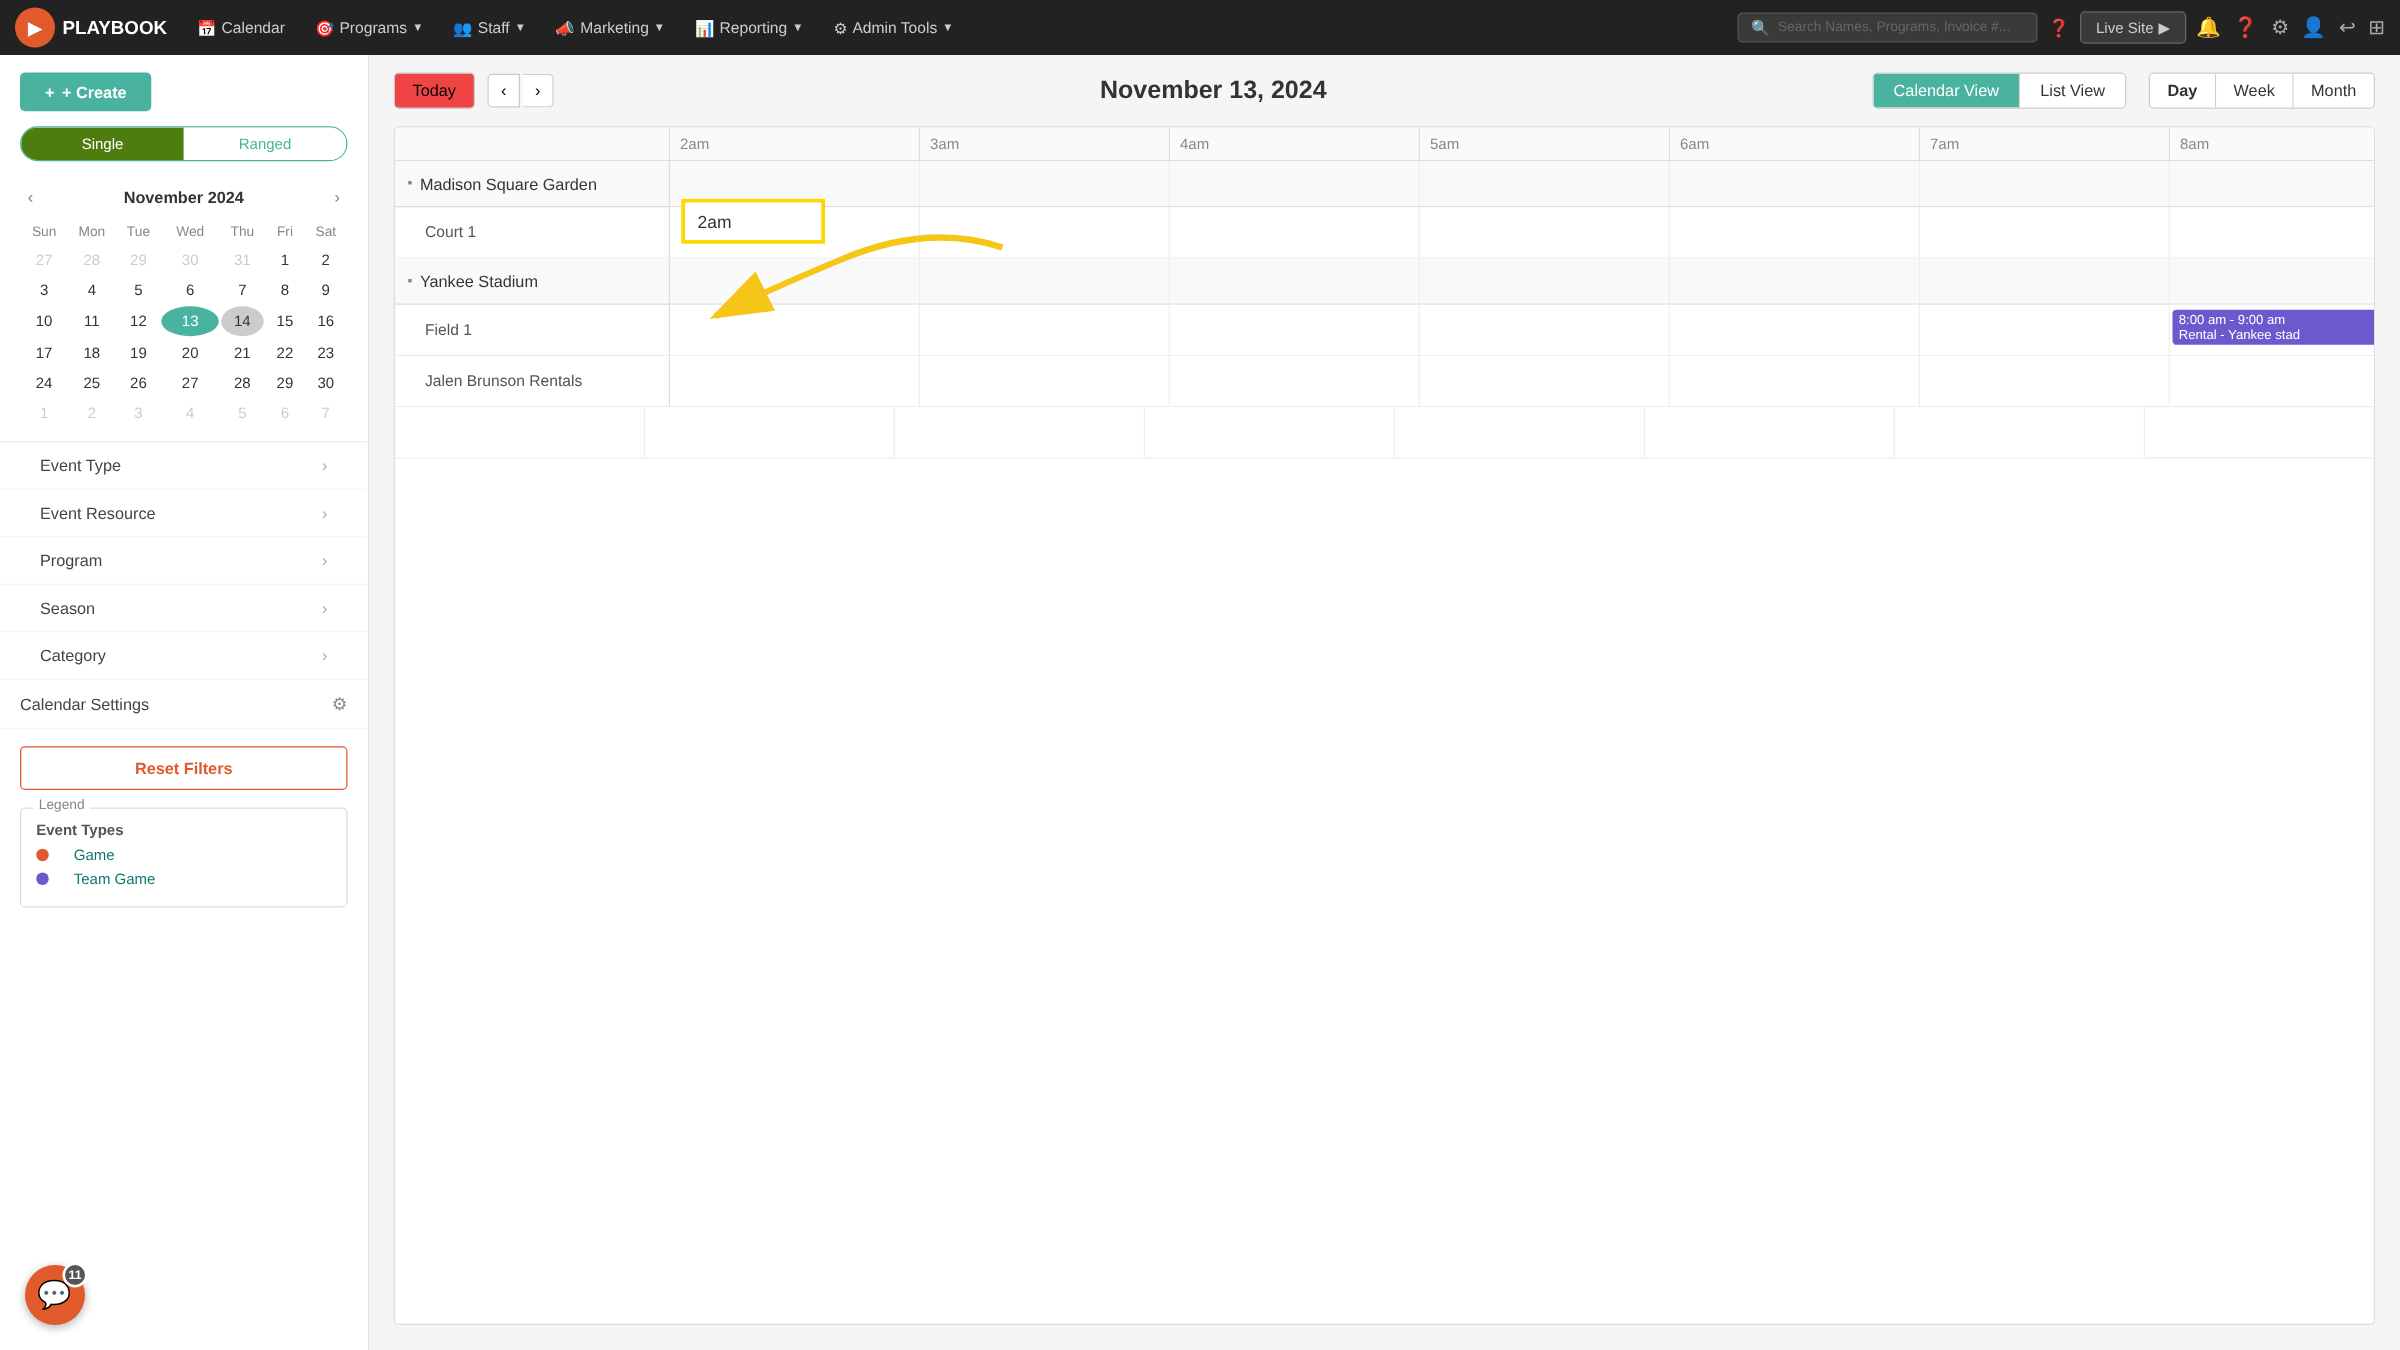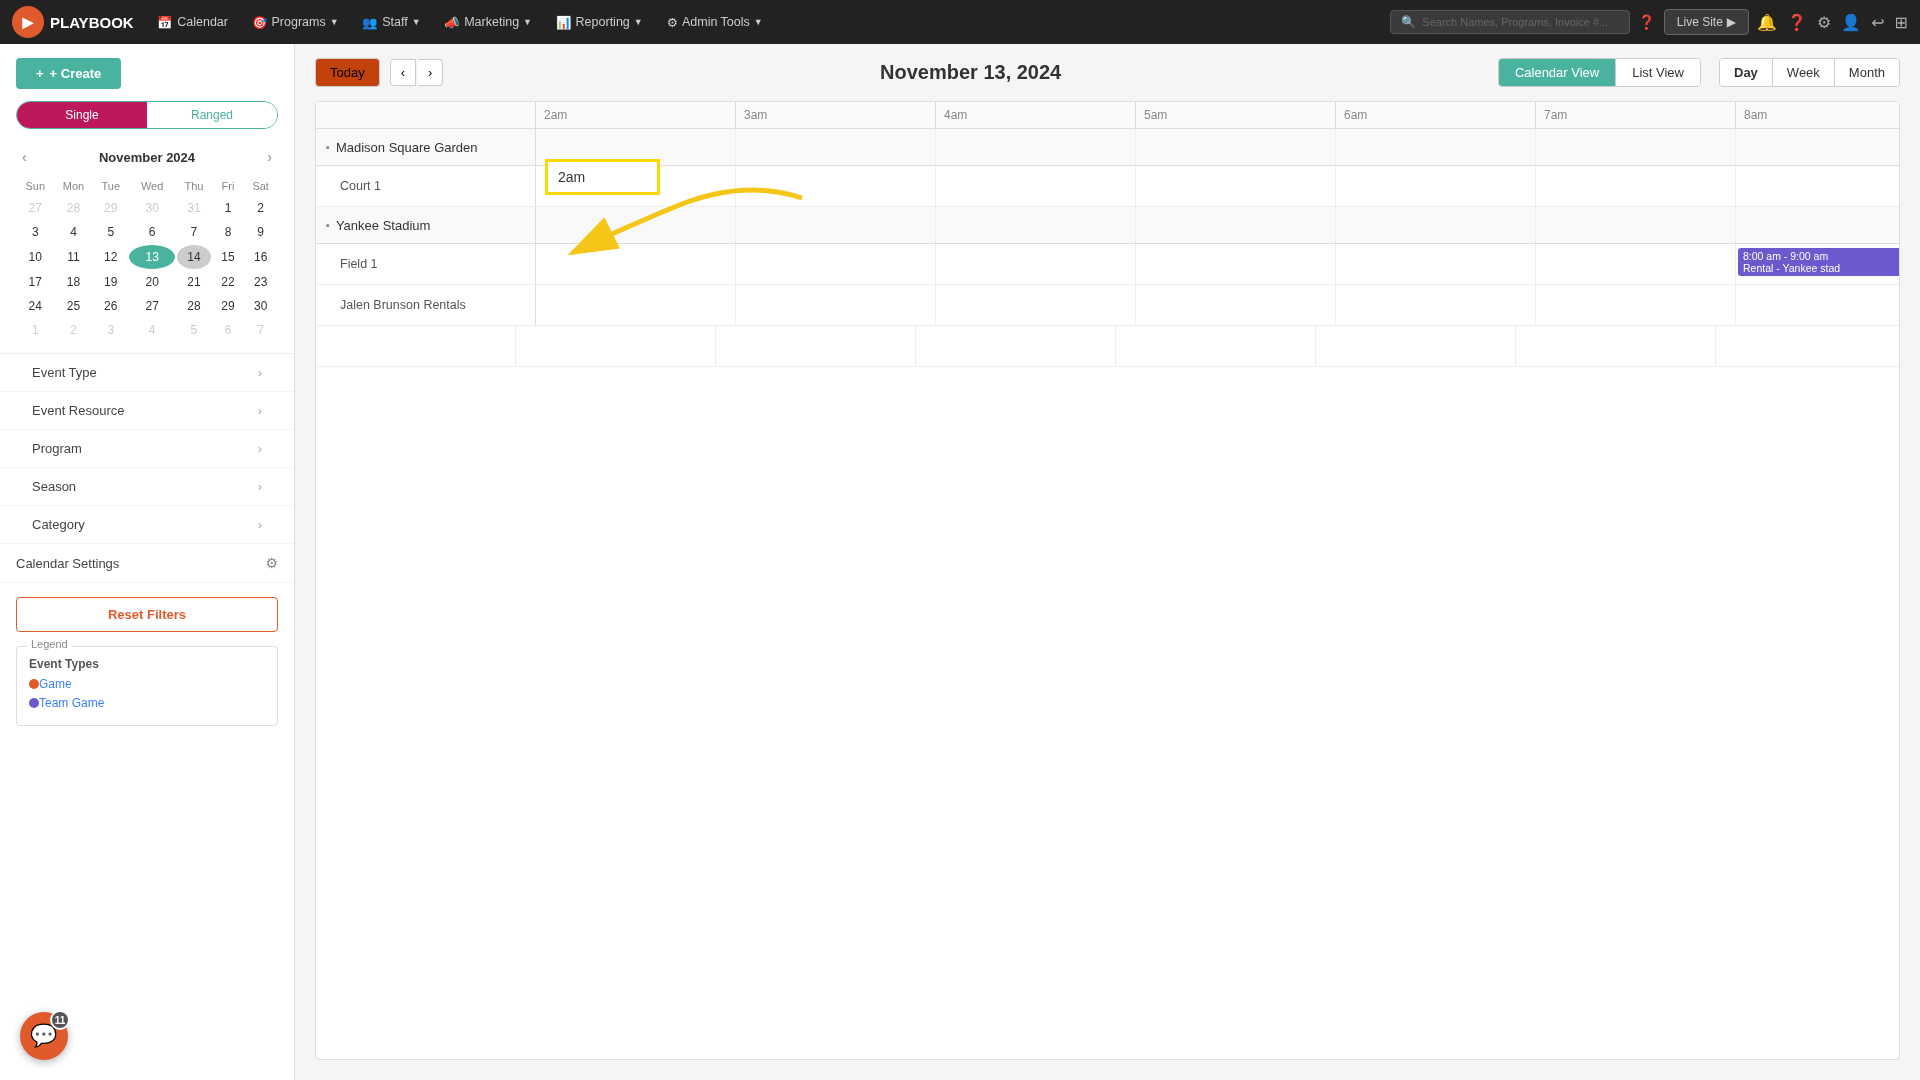--- a/index.html
+++ b/index.html
@@ -20,21 +20,21 @@
     
     .main-layout { display: flex; height: calc(1080px - 44px); }
 
     
     .sidebar { width: 295px; background: #fff; border-right: 1px solid #ddd; display: flex; flex-direction: column; overflow-y: auto; position: relative; }
     .sidebar-collapse-btn { position: absolute; top: 50%; left: 100%; transform: translateY(-50%); background: #fff; border: 1px solid #ddd; border-left: none; border-radius: 0 4px 4px 0; width: 18px; height: 40px; display: flex; align-items: center; justify-content: center; cursor: pointer; color: #888; z-index: 10; }
     .sidebar-top { padding: 14px 16px 8px; }
     .create-btn { background: #4ab3a0; color: #fff; border: none; border-radius: 4px; padding: 8px 20px; cursor: pointer; font-size: 13px; font-weight: 600; display: flex; align-items: center; gap: 6px; }
     .view-toggle { display: flex; margin-top: 12px; border-radius: 20px; overflow: hidden; border: 1px solid #4ab3a0; }
     .view-toggle-btn { flex: 1; padding: 6px 0; text-align: center; font-size: 12px; cursor: pointer; background: #fff; color: #4ab3a0; }
-    .view-toggle-btn.active { background: #be185d; color: #fff; }
+    .view-toggle-btn.active { background: #4d7c0f; color: #fff; }
 
     
     .mini-cal { padding: 10px 16px; }
     .mini-cal-header { display: flex; align-items: center; justify-content: space-between; margin-bottom: 8px; }
     .mini-cal-title { font-weight: 600; font-size: 13px; }
     .mini-cal-nav { cursor: pointer; color: #888; font-size: 14px; padding: 2px 6px; }
     .mini-cal-grid { width: 100%; }
     .mini-cal-grid th { font-size: 11px; color: #888; text-align: center; padding: 3px 0; font-weight: 500; }
     .mini-cal-grid td { font-size: 12px; text-align: center; padding: 4px 2px; cursor: pointer; border-radius: 50%; color: #333; }
     .mini-cal-grid td.other-month { color: #ccc; }
@@ -50,29 +50,29 @@
     .cal-settings-gear { color: #888; font-size: 14px; cursor: pointer; }
 
     
     .reset-btn-wrap { padding: 14px 16px; }
     .reset-btn { width: 100%; background: #fff; border: 1.5px solid #e05a2b; color: #e05a2b; border-radius: 4px; padding: 9px 0; font-size: 13px; font-weight: 600; cursor: pointer; }
 
     
     .legend-box { margin: 0 16px 16px; border: 1px solid #ddd; border-radius: 4px; padding: 10px 12px; position: relative; }
     .legend-title { position: absolute; top: -9px; left: 10px; background: #fff; padding: 0 4px; font-size: 11px; color: #888; }
     .legend-section-title { font-size: 12px; font-weight: 600; margin-bottom: 6px; color: #555; }
-    .legend-item { display: flex; align-items: center; gap: 0; margin-bottom: 5px; font-size: 12px; color: #3b82f6; }
+    .legend-item { display: flex; align-items: center; gap: 20px; margin-bottom: 5px; font-size: 12px; color: #0f766e; }
     .legend-dot { width: 10px; height: 10px; border-radius: 50%; flex-shrink: 0; }
 
     
     .content-area { flex: 1; display: flex; flex-direction: column; background: #f5f5f5; overflow: hidden; }
 
     
     .cal-header { background: #f5f5f5; padding: 14px 20px; display: flex; align-items: center; gap: 10px; }
-    .today-btn { background: #c2410c; border: 1px solid #ccc; border-radius: 4px; padding: 6px 14px; font-size: 13px; cursor: pointer; }
+    .today-btn { background: #ef4444; border: 1px solid #ccc; border-radius: 4px; padding: 6px 14px; font-size: 13px; cursor: pointer; }
     .cal-nav { display: flex; gap: 2px; }
     .cal-nav-btn { background: #fff; border: 1px solid #ccc; padding: 6px 10px; cursor: pointer; font-size: 13px; line-height: 1; }
     .cal-nav-btn:first-child { border-radius: 4px 0 0 4px; }
     .cal-nav-btn:last-child { border-radius: 0 4px 4px 0; border-left: none; }
     .cal-date-title { font-size: 20px; font-weight: 600; flex: 1; text-align: center; }
     .cal-view-toggle { display: flex; border: 1px solid #ccc; border-radius: 4px; overflow: hidden; }
     .cal-view-btn { padding: 6px 16px; font-size: 13px; cursor: pointer; background: #fff; color: #333; border: none; border-right: 1px solid #ccc; }
     .cal-view-btn:last-child { border-right: none; }
     .cal-view-btn.active { background: #4ab3a0; color: #fff; }
     .day-week-month { display: flex; border: 1px solid #ccc; border-radius: 4px; overflow: hidden; margin-left: 8px; }

